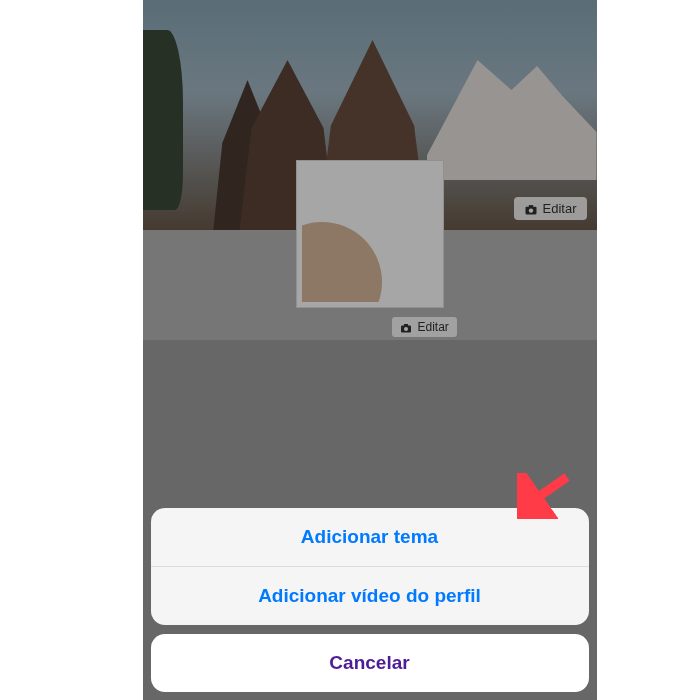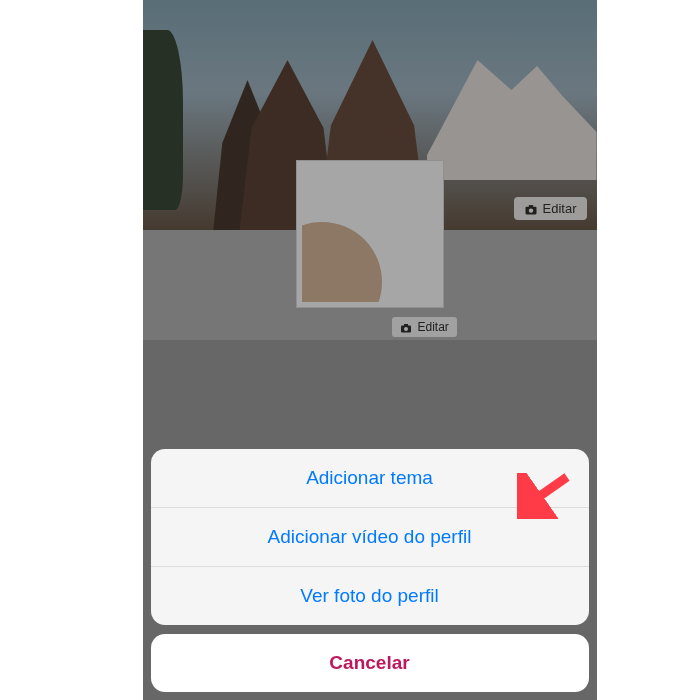--- a/index.html
+++ b/index.html
@@ -155,38 +155,39 @@
       left: 8px;
       right: 8px;
       bottom: 8px;
       z-index: 20;
     }
     .sheet-main {
       background: rgba(248,248,248,0.98);
       border-radius: 14px;
       overflow: hidden;
       margin-bottom: 9px;
+      font-weight: bold;
     }
     .sheet-item {
       padding: 18px 10px;
       text-align: center;
       font-size: 19px;
       color: #007aff;
       border-bottom: 1px solid rgba(0,0,0,0.1);
       cursor: pointer;
     }
     .sheet-item:last-child { border-bottom: none; }
     .sheet-cancel {
       background: #fff;
       border-radius: 14px;
       padding: 18px 10px;
       text-align: center;
       font-size: 19px;
       font-weight: 600;
-      color: #be185d;
+      color: #4c1d95;
       cursor: pointer;
     }
     .pointer-arrow {
       position: absolute;
       right: 26px;
       top: 473px;
       z-index: 30;
       width: 54px;
       height: 46px;
     }
@@ -235,23 +236,20 @@
   <div class="dim-overlay"></div>
 
   <div class="action-sheet">
     <div class="sheet-main">
       <div class="sheet-item">
         <span>Adicionar tema</span>
       </div>
       <div class="sheet-item">
         <span>Adicionar vídeo do perfil</span>
       </div>
-      <div class="sheet-item">
-        <span>Ver foto do perfil</span>
-      </div>
     </div>
     <div class="sheet-cancel">
       <span>Cancelar</span>
     </div>
   </div>
 
   <div class="pointer-arrow">
     <svg viewBox="0 0 54 46" width="54" height="46">
       <defs>
         <marker id="ah" markerWidth="10" markerHeight="10" refX="2" refY="5" orient="auto">

